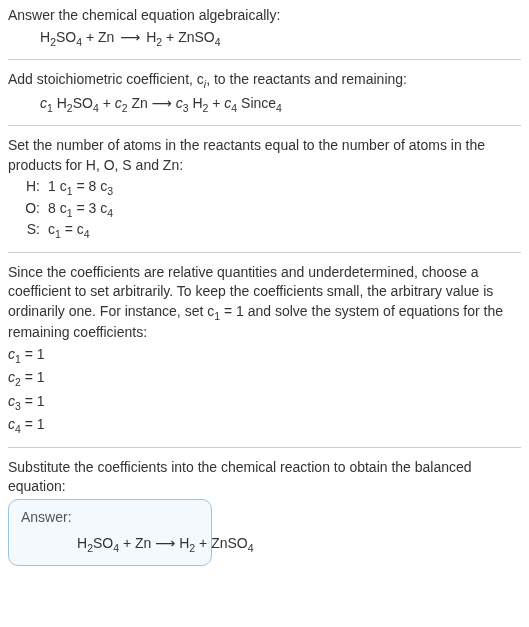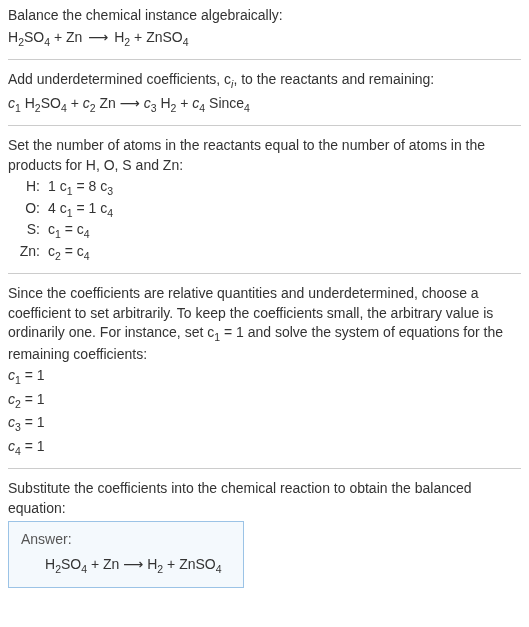--- a/index.html
+++ b/index.html
@@ -14,20 +14,21 @@
   hr {
     border: none;
     border-top: 1px solid #ccc;
     margin: 10px 0;
   }
   .line {
     margin: 2px 0;
   }
   .formula {
     white-space: nowrap;
+    margin-left: 32px;
   }
   sub {
     font-size: 0.75em;
     vertical-align: sub;
   }
   .arrow {
     padding: 0 2px;
   }
   .eq-table {
     border-collapse: collapse;
@@ -38,73 +39,69 @@
     vertical-align: top;
   }
   .eq-table td.lbl {
     text-align: right;
     padding-right: 8px;
     min-width: 28px;
   }
   .answer-box {
     border: 1px solid #9bc3e6;
     background: #f4f9fd;
-    border-radius: 0;
+    border-radius: 10px;
     padding: 8px 12px 10px 12px;
-    width: 236px;
+    width: 204px;
     box-sizing: border-box;
   }
   .answer-title {
     color: #555;
     margin-bottom: 6px;
   }
   .answer-eq {
     padding-left: 24px;
   }
 </style>
 </head>
 <body>
 
-<div class="line">Balance the chemical instance algebraically:</div>
+<div class="line">Answer the chemical equation algebraically:</div>
 <div class="line formula">
   <span>H</span><sub>2</sub><span>SO</span><sub>4</sub><span> + Zn</span>
   <span class="arrow">⟶</span>
   <span>H</span><sub>2</sub><span> + ZnSO</span><sub>4</sub>
 </div>
 
 <hr>
 
 <div class="line">
-  <span>Add underdetermined coefficients, c</span><sub><i>i</i></sub><span>, to the reactants and remaining:</span>
+  <span>Add stoichiometric coefficient, c</span><sub><i>i</i></sub><span>, to the reactants and remaining:</span>
 </div>
 <div class="line formula">
   <span><i>c</i><sub>1</sub></span><span> H</span><sub>2</sub><span>SO</span><sub>4</sub><span> + </span><span><i>c</i><sub>2</sub></span><span> Zn</span><span> ⟶ </span><span><i>c</i><sub>3</sub></span><span> H</span><sub>2</sub><span> + </span><span><i>c</i><sub>4</sub></span><span> Since</span><sub>4</sub>
 </div>
 
 <hr>
 
 <div class="line">Set the number of atoms in the reactants equal to the number of atoms in the products for H, O, S and Zn:</div>
 
 <table class="eq-table">
   <tbody>
       <tr>
     <td class="lbl">H:</td>
     <td><span>1 c</span><sub>1</sub><span> = 8 c</span><sub>3</sub></td>
   </tr>
   <tr>
     <td class="lbl">O:</td>
-    <td><span>4 c</span><sub>1</sub><span> = 1 c</span><sub>4</sub></td>
+    <td><span>8 c</span><sub>1</sub><span> = 3 c</span><sub>4</sub></td>
   </tr>
   <tr>
     <td class="lbl">S:</td>
     <td><span>c</span><sub>1</sub><span> = c</span><sub>4</sub></td>
-  </tr>
-  <tr>
-    <td class="lbl">Zn:</td>
-    <td><span>c</span><sub>2</sub><span> = c</span><sub>4</sub></td>
   </tr>
 </tbody>
   </table>
 
 <hr>
 
 <div class="line">
   <span>Since the coefficients are relative quantities and underdetermined, choose a coefficient to set arbitrarily. To keep the coefficients small, the arbitrary value is ordinarily one. For instance, set c</span><sub>1</sub><span> = 1 and solve the system of equations for the remaining coefficients:</span>
 </div>
 <div class="line"><i>c</i><sub>1</sub><span> = 1</span></div>

